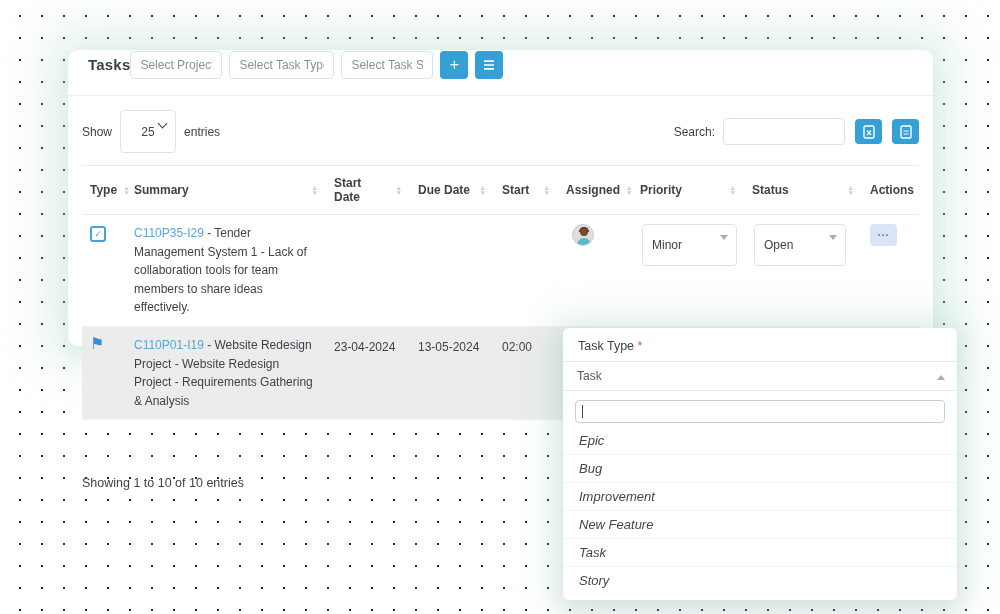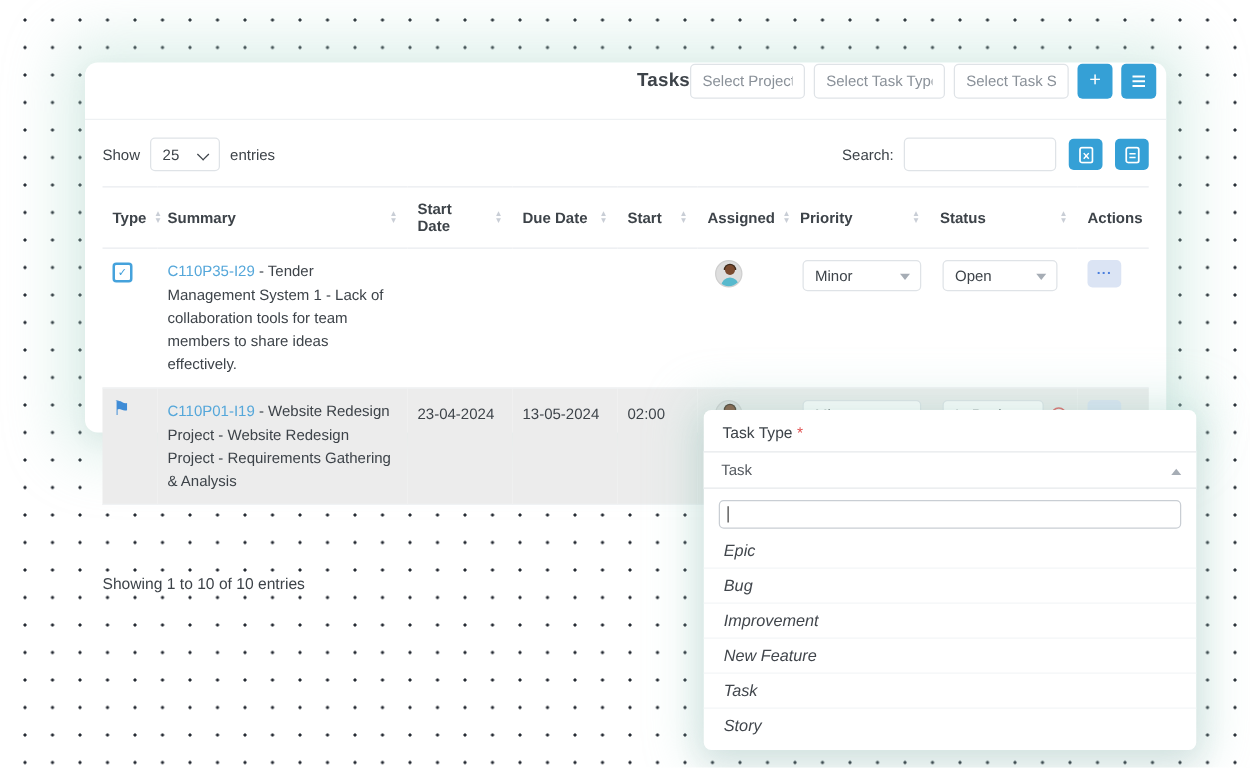--- a/index.html
+++ b/index.html
@@ -14,36 +14,36 @@
     overflow:hidden;
     color:#3d4349;
   }
 
   
   .card {
     position:absolute; left:68px; top:50px; width:865px; height:296px;
     background:#fff; border-radius:10px;
     box-shadow:0 0 45px 20px rgba(173,219,206,0.38), 0 6px 16px rgba(50,70,90,0.07);
   }
-  .card-header { display:flex; align-items:center; justify-content:flex-end;
+  .card-header { display:flex; align-items:center; justify-content:flex-start;
     height:46px; padding:0 8px 16px 20px; border-bottom:1px solid #eef1f3; }
   .card-title { font-size:15px; font-weight:700; color:#3d4349; letter-spacing:.2px; }
   .filter-group { display:flex; align-items:center; gap:7px; }
   .filter-input { width:92px; height:28px; border:1px solid #dfe3e7; border-radius:4px;
     padding:0 9px; font-size:12px; color:#555a60; font-family:inherit; background:#fff; }
   .filter-input::placeholder { color:#8a9199; }
   .sq-btn { width:28px; height:28px; border:none; border-radius:4px; background:#35a0d6;
     color:#fff; display:flex; align-items:center; justify-content:center; cursor:pointer; }
   .sq-btn.plus { font-size:16px; font-weight:400; line-height:1; }
 
   
   .toolbar { display:flex; align-items:center; justify-content:space-between; padding:14px 14px 12px; }
   .show-group { display:flex; align-items:center; gap:8px; font-size:12px; color:#3d4349; }
-  .page-size { position:relative; width:56px; height:27px; border:1px solid #dfe3e7; border-radius:4px;
-    display:flex; align-items:center; padding:0 9px; font-size:12px; cursor:pointer; background:#fff; }
+  .page-size { position:relative; width:56px; height:43px; border:1px solid #dfe3e7; border-radius:4px;
+    display:flex; align-items:center; padding:0 9px; font-size:12px; cursor:pointer; background:#fff;justify-content:center; }
   .page-size .chev-v { position:absolute; right:9px; top:9px; width:7px; height:7px;
     border-right:1.7px solid #3d4349; border-bottom:1.7px solid #3d4349; transform:rotate(45deg); }
   .search-group { display:flex; align-items:center; gap:8px; font-size:12px; color:#3d4349;margin-left:41px; }
   .search-input { width:122px; height:27px; border:1px solid #dfe3e7; border-radius:4px; padding:0 8px;
     font-size:12px; font-family:inherit; }
   .mini-btn { width:27px; height:25px; border:none; border-radius:4px; background:#35a0d6;
     display:flex; align-items:center; justify-content:center; cursor:pointer; margin-left:2px; }
 
   
   table { border-collapse:collapse; table-layout:fixed; width:837px; margin:0 14px; font-size:12px; }
@@ -66,21 +66,21 @@
     display:flex; align-items:center; justify-content:center; color:#45a2dc;
     font-size:9px; font-weight:700; margin-top:2px; }
   .type-flag { color:#3f8cd6; font-size:16px; line-height:16px; }
 
   .avatar { width:22px; height:22px; border-radius:50%; background:#dedede; overflow:hidden;
     margin-left:6px; position:relative; border:1px solid #cfcfcf; }
   .avatar .head { position:absolute; left:7px; top:3px; width:8px; height:8px; border-radius:50%; background:#7a4a2f; }
   .avatar .hair { position:absolute; left:6px; top:2px; width:10px; height:5px; border-radius:5px 5px 0 0; background:#3d2a1c; }
   .avatar .torso { position:absolute; left:4px; top:13px; width:14px; height:9px; border-radius:7px 7px 0 0; background:#57b9cd; }
 
-  .mini-select { position:relative; width:95px; height:25px; border:1px solid #dfe3e7; border-radius:4px;
+  .mini-select { position:relative; width:95px; height:42px; border:1px solid #dfe3e7; border-radius:4px;
     background:#fff; display:flex; align-items:center; padding:0 9px; font-size:12px; color:#3d4349; cursor:pointer; }
   .chev-down { width:0; height:0; border-left:4px solid transparent; border-right:4px solid transparent;
     border-top:5px solid #a6adb5; position:absolute; right:8px; top:10px; }
   .chev-up { width:0; height:0; border-left:4px solid transparent; border-right:4px solid transparent;
     border-bottom:5px solid #a6adb5; position:absolute; right:12px; top:13px; }
   .status-cell-inner { display:flex; align-items:center; gap:5px; }
   .actions-btn { width:27px; height:22px; border:none; border-radius:4px; background:#dbe4f4;
     color:#4a7ede; font-size:11px; font-weight:700; letter-spacing:1px; line-height:10px;
     cursor:pointer; padding-bottom:6px; }
 

